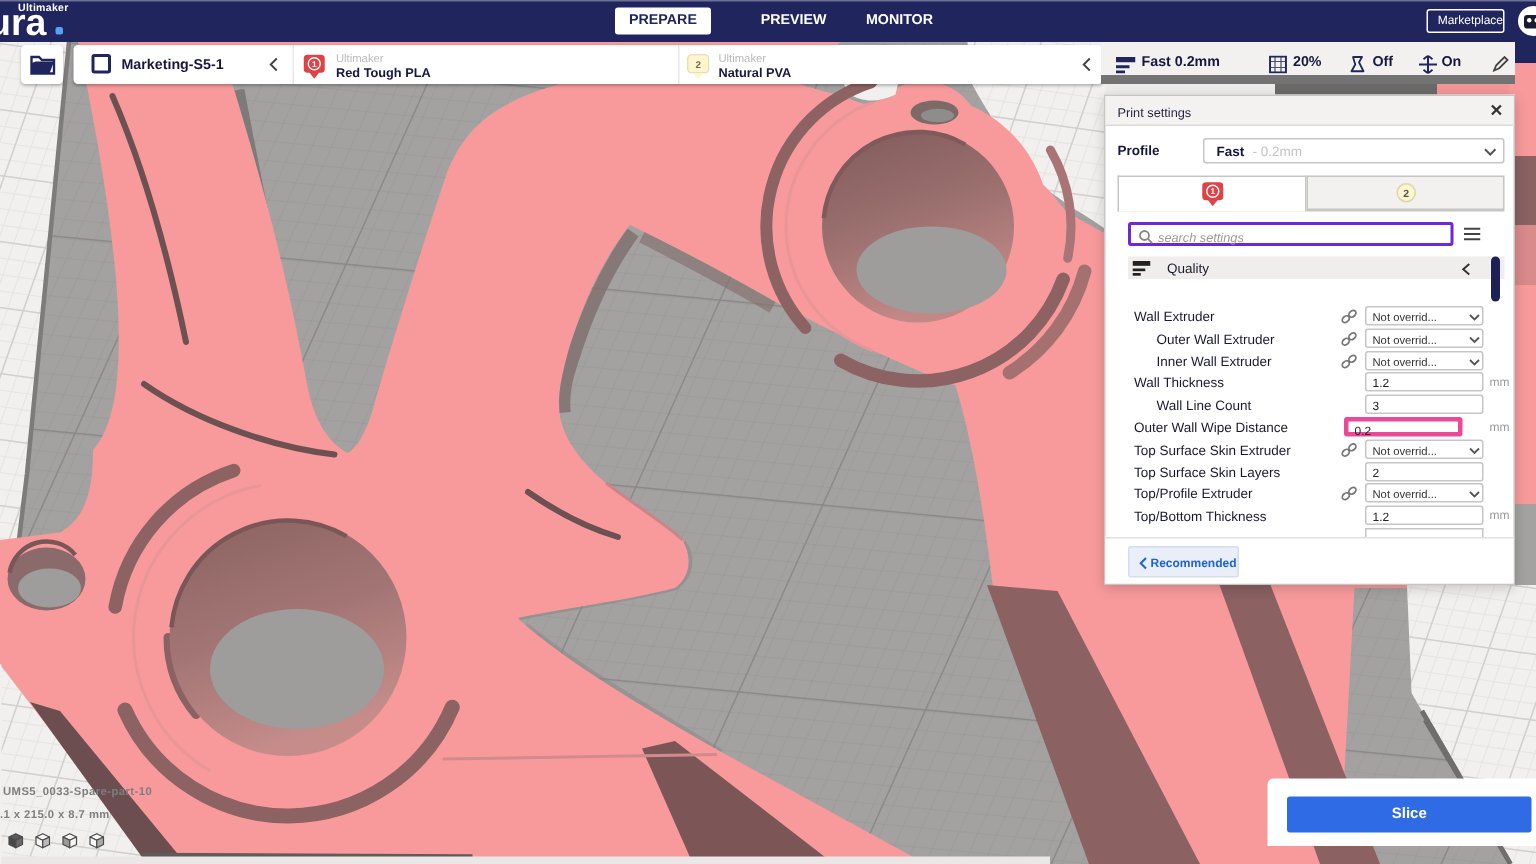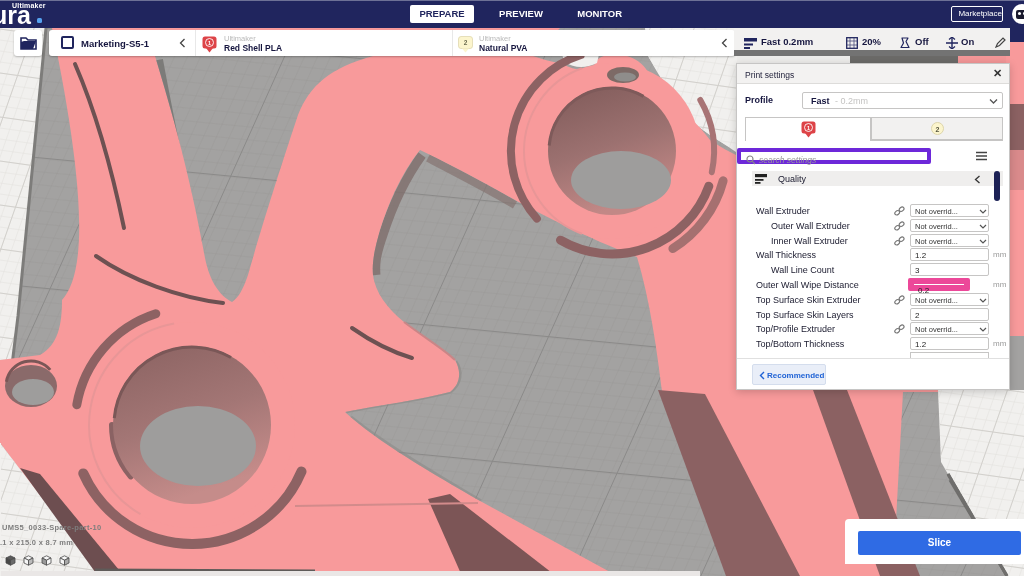--- a/index.html
+++ b/index.html
@@ -1235,21 +1235,21 @@
 <rect x="0" y="443" width="1" height="133" fill="#f1f0ee"></rect>
 </g>
 </svg>
 
 <div class="abs" style="left:0;top:0;width:1024px;height:28px;background:#20255e">
  <div class="abs" style="left:0;top:0;width:1024px;height:1px;background:rgba(255,255,255,.35)"></div>
  <div class="abs" style="left:12px;top:2px;font-size:7px;font-weight:bold;color:#fff;letter-spacing:.2px">Ultimaker</div>
  <div class="abs" style="left:-8px;top:1px;font-size:25px;font-weight:bold;color:#fff">ura</div>
  <div class="abs" style="left:37px;top:18px;width:5px;height:5px;background:#55a2f0;border-radius:1.5px"></div>
  <div class="abs" style="left:410px;top:5px;width:64px;height:18px;background:#fff;border-radius:2px;text-align:center;line-height:18px;font-size:9.5px;font-weight:bold;color:#20255e">PREPARE</div>
- <div class="abs" style="left:491px;top:5px;width:60px;height:18px;text-align:center;line-height:18px;font-size:9.5px;font-weight:bold;color:#fff">PREVIEW</div>
+ <div class="abs" style="left:491px;top:5px;width:60px;height:18px;text-align:right;line-height:18px;font-size:9.5px;font-weight:bold;color:#fff">PREVIEW</div>
  <div class="abs" style="left:560px;top:5px;width:62px;height:18px;text-align:right;line-height:18px;font-size:9.5px;font-weight:bold;color:#fff">MONITOR</div>
  <div class="abs" style="left:951px;top:6px;width:52px;height:16px;border:1px solid #fff;border-radius:2px;text-align:right;line-height:14px;font-size:8px;color:#fff">Marketplace</div>
  <div class="abs" style="left:1012px;top:4px;width:20px;height:20px;background:#fff;border-radius:50%;overflow:hidden">
    <div class="abs" style="left:4px;top:6px;width:11px;height:9px;background:#1a1a2e;border-radius:2px"></div>
    <div class="abs" style="left:6px;top:8px;width:3px;height:3px;background:#fff;border-radius:50%"></div>
    <div class="abs" style="left:11px;top:8px;width:3px;height:3px;background:#fff;border-radius:50%"></div>
  </div>
 </div>
 <div class="abs" style="left:1008px;top:28px;width:16px;height:14px;background:#20255e"></div>
 
@@ -1266,21 +1266,21 @@
       <path d="M5.5,1 L1.5,5 L5.5,9" fill="none" stroke="#444" stroke-width="1.3"></path>
     </svg>
  <div class="abs" style="left:146px;top:0;width:1px;height:26px;background:#e8e8e8"></div>
  <svg class="abs" style="left:153px;top:6px" width="15" height="17">
       <rect x="0.5" y="0.5" width="14" height="12" rx="2.5" fill="#dd4347"></rect>
       <polygon points="4,12 11,12 7.5,16.5" fill="#dd4347"></polygon>
       <circle cx="7.5" cy="6.5" r="4" fill="none" stroke="#fff" stroke-width="0.9"></circle>
       <text x="7.5" y="8.6" font-size="5.5" font-weight="bold" fill="#fff" text-anchor="middle">1</text>
     </svg>
  <div class="abs" style="left:175px;top:4px;font-size:7.5px;color:#b9b9b9">Ultimaker</div>
- <div class="abs" style="left:175px;top:13px;font-size:8.5px;font-weight:bold;color:#16163f">Red Shell PLA</div>
+ <div class="abs" style="left:175px;top:13px;font-size:8.5px;font-weight:bold;color:#16163f">Red Tough PLA</div>
  <div class="abs" style="left:403px;top:0;width:1px;height:26px;background:#e8e8e8"></div>
  <svg class="abs" style="left:409px;top:6px" width="15" height="17">
       <rect x="0.5" y="0.5" width="14" height="12" rx="2.5" fill="#fcf5cd" stroke="#e0d8ae" stroke-width="0.8"></rect>
       <polygon points="4,12.6 11,12.6 7.5,16.5" fill="#fcf5cd"></polygon>
       <text x="7.5" y="9" font-size="6.5" font-weight="bold" fill="#6b6b4f" text-anchor="middle">2</text>
     </svg>
  <div class="abs" style="left:430px;top:4px;font-size:7.5px;color:#b9b9b9">Ultimaker</div>
  <div class="abs" style="left:430px;top:13px;font-size:8.5px;font-weight:bold;color:#16163f">Natural PVA</div>
  <svg class="abs" style="left:672px;top:8px" width="7" height="10">
       <path d="M5.5,1 L1.5,5 L5.5,9" fill="none" stroke="#444" stroke-width="1.3"></path>
@@ -1330,21 +1330,21 @@
       <div class="abs" style="left:0;top:0;width:126px;height:24px;background:#fff;border:1px solid #c6c5c4;border-bottom:none"></div>
       <div class="abs" style="left:126px;top:0;width:132px;height:23px;background:#f2f1f0;border:1px solid #c6c5c4"></div>
       <svg class="abs" style="left:56px;top:4px" width="15" height="17">
         <rect x="0.5" y="0.5" width="14" height="12" rx="2.5" fill="#dd4347"></rect>
         <polygon points="4,12 11,12 7.5,16.5" fill="#dd4347"></polygon>
         <circle cx="7.5" cy="6.5" r="4" fill="none" stroke="#fff" stroke-width="0.9"></circle>
         <text x="7.5" y="8.6" font-size="5.5" font-weight="bold" fill="#fff" text-anchor="middle">1</text>
       </svg>
       <div class="abs" style="left:186px;top:5px;width:13px;height:13px;background:#fcf5cd;border:1px solid #ddd5ab;border-radius:50%;text-align:center;line-height:13px;font-size:7px;font-weight:bold;color:#55553f">2</div>
     </div>
-<div class="abs" style="left:0;top:84px;width:194px;height:16px;border:4px solid #6d28d9;border-radius:2px;background:#fff">
+<div class="abs" style="left:15px;top:84px;width:217px;height:16px;border:2px solid #6d28d9;border-radius:2px;background:#fff">
       <svg class="abs" style="left:5px;top:3px" width="10" height="10">
         <circle cx="4" cy="4" r="3" fill="none" stroke="#888" stroke-width="1.2"></circle>
         <line x1="6.3" y1="6.3" x2="9" y2="9" stroke="#888" stroke-width="1.2"></line>
       </svg>
       <span class="abs" style="left:18px;top:3px;font-size:8.5px;font-style:italic;color:#9a9a9a">search settings</span>
     </div>
 <svg class="abs" style="left:239px;top:87px" width="11" height="10">
       <path d="M0,1.5 h11 M0,5 h11 M0,8.5 h11" stroke="#444" stroke-width="1.4"></path>
     </svg>
 <div class="abs" style="left:15px;top:107px;width:251px;height:15px;background:#efeeed">
@@ -1400,21 +1400,21 @@
 <div class="abs" style="left:19px;top:186.40000000000003px;font-size:9px;color:#1a1a2e;white-space:nowrap">Wall Thickness</div>
 <div class="abs" style="left:173px;top:184.40000000000003px;width:79px;height:13px;border:1px solid #c6c5c4;border-radius:2px;background:#fff">
       <span class="abs" style="left:4px;top:2px;font-size:8px;color:#222">1.2</span>
     </div>
 <div class="abs" style="left:256px;top:186.40000000000003px;font-size:8px;color:#9a9a9a">mm</div>
 <div class="abs" style="left:34px;top:201.20000000000005px;font-size:9px;color:#1a1a2e;white-space:nowrap">Wall Line Count</div>
 <div class="abs" style="left:173px;top:199.20000000000005px;width:79px;height:13px;border:1px solid #c6c5c4;border-radius:2px;background:#fff">
       <span class="abs" style="left:4px;top:2px;font-size:8px;color:#222">3</span>
     </div>
 <div class="abs" style="left:19px;top:216.00000000000006px;font-size:9px;color:#1a1a2e;white-space:nowrap">Outer Wall Wipe Distance</div>
-<div class="abs" style="left:171px;top:214.00000000000006px;width:62px;height:13px;border:6px solid #ec4899;border-radius:2px;background:#fff">
+<div class="abs" style="left:159px;top:214.00000000000006px;width:79px;height:13px;border:3px solid #ec4899;border-radius:2px;background:#fff">
       <span class="abs" style="left:4px;top:2px;font-size:8px;color:#222">0.2</span>
     </div>
 <div class="abs" style="left:256px;top:216.00000000000006px;font-size:8px;color:#9a9a9a">mm</div>
 <div class="abs" style="left:19px;top:230.80000000000007px;font-size:9px;color:#1a1a2e;white-space:nowrap">Top Surface Skin Extruder</div>
 <svg class="abs" style="left:157px;top:230.80000000000007px" width="11" height="10">
       <g fill="none" stroke="#777" stroke-width="1.2">
         <ellipse cx="3.2" cy="6.8" rx="2.6" ry="1.9" transform="rotate(-40 3.2 6.8)"></ellipse>
         <ellipse cx="7.6" cy="3.2" rx="2.6" ry="1.9" transform="rotate(-40 7.6 3.2)"></ellipse>
       </g>
     </svg>

